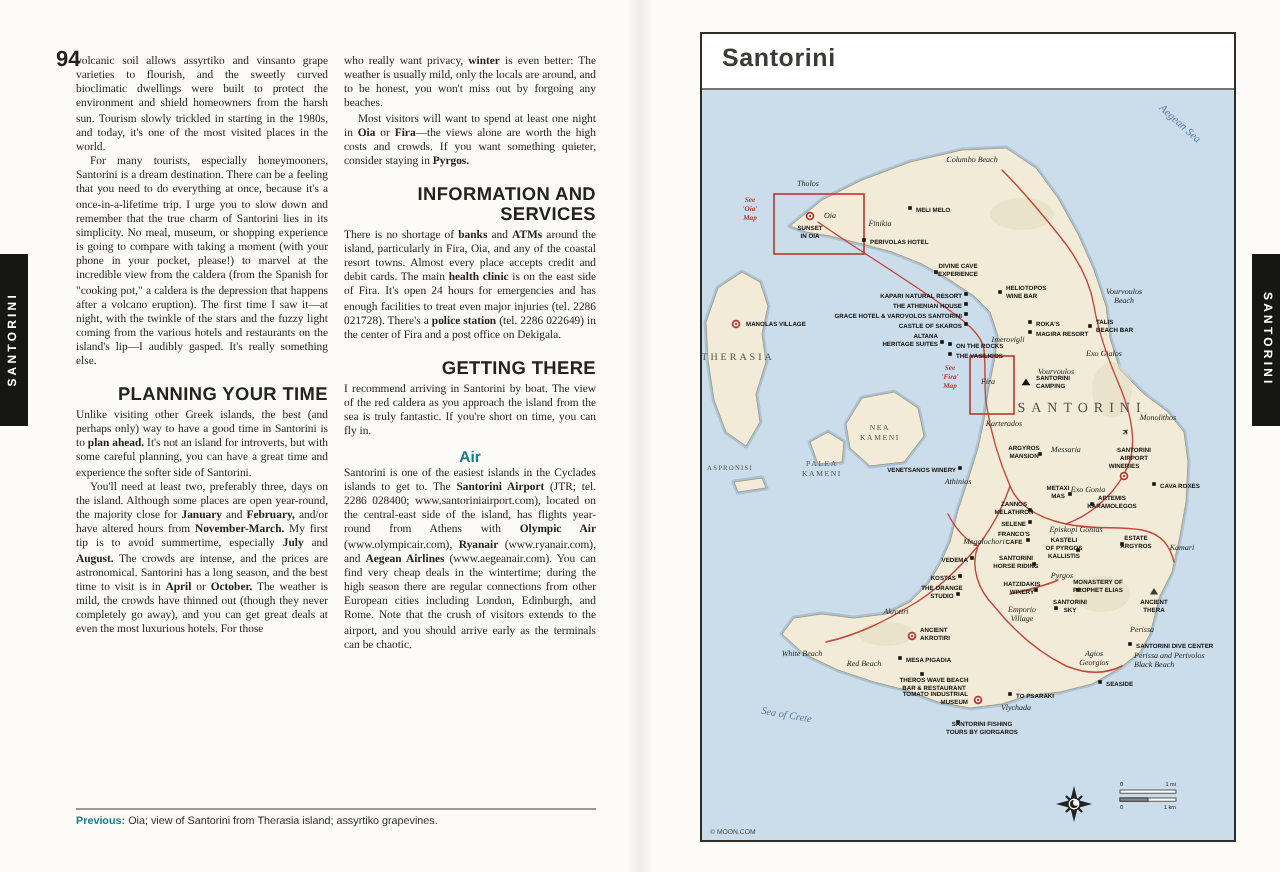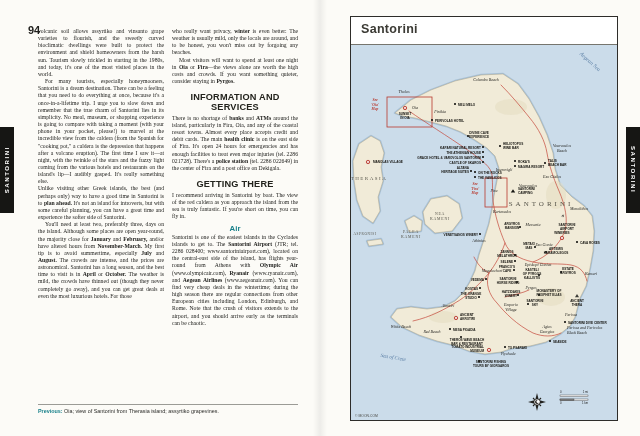--- a/index.html
+++ b/index.html
@@ -14,21 +14,21 @@
   #tab-left{left:0;}
   #tab-right{right:0;}
   .tab span{writing-mode:vertical-rl;font-family:"Liberation Sans",sans-serif;font-weight:bold;font-size:6px;letter-spacing:1.6px;color:#fff;}
   #tab-left span{transform:rotate(180deg);}
   .col{position:absolute;top:28px;width:126px;font-size:5.7px;line-height:7.15px;text-align:justify;color:#232320;}
   #col-1{left:38px;}
   #col-2{left:172px;}
   .col p{margin:0;}
   .col p.ind{text-indent:7px;}
   .col h2{font-family:"Liberation Sans",sans-serif;font-size:9.2px;font-weight:bold;color:#23231d;
-    letter-spacing:0.2px;margin:7px 0 2.5px;line-height:10px;text-align:center;}
+    letter-spacing:0.2px;margin:7px 0 2.5px;line-height:10px;text-align:right;}
   .col h3{font-family:"Liberation Sans",sans-serif;font-size:7.8px;font-weight:bold;color:#17808a;margin:5px 0 1.5px;text-align:center;}
   .col b{font-weight:bold;}
   .caption{position:absolute;left:38px;top:404px;width:260px;font-family:"Liberation Sans",sans-serif;
     font-size:5.4px;line-height:6.6px;color:#2c2c29;border-top:0.6px solid #9b9b96;padding-top:3px;text-align:left;}
   .caption b{color:#17808a;}
   .map{position:absolute;left:350px;top:16px;width:268px;height:405px;border:1px solid #2e2d2a;background:#ffffff;box-sizing:border-box;}
   .map-title{position:absolute;left:10px;top:5px;font-family:"Liberation Sans",sans-serif;font-weight:bold;
     font-size:12.5px;color:#3b3a34;letter-spacing:0.3px;}
   .map-rule{position:absolute;left:0;top:27px;width:100%;height:0;border-top:1px solid #76756e;}
   .map svg{position:absolute;left:0;top:28px;}
@@ -44,20 +44,21 @@
   <div class="tab" id="tab-left">
     <span>SANTORINI</span>
   </div>
   <div class="tab" id="tab-right">
     <span>SANTORINI</span>
   </div>
 
   <div class="col" id="col-1">
       <p>volcanic soil allows assyrtiko and vinsanto grape varieties to flourish, and the sweetly curved bioclimatic dwellings were built to protect the environment and shield homeowners from the harsh sun. Tourism slowly trickled in starting in the 1980s, and today, it's one of the most visited places in the world.</p>
       <p class="ind">For many tourists, especially honeymooners, Santorini is a dream destination. There can be a feeling that you need to do everything at once, because it's a once-in-a-lifetime trip. I urge you to slow down and remember that the true charm of Santorini lies in its simplicity. No meal, museum, or shopping experience is going to compare with taking a moment (with your phone in your pocket, please!) to marvel at the incredible view from the caldera (from the Spanish for "cooking pot," a caldera is the depression that happens after a volcano eruption). The first time I saw it—at night, with the twinkle of the stars and the fuzzy light coming from the various hotels and restaurants on the island's lip—I audibly gasped. It's really something else.</p>
+      <h2>PLANNING YOUR TIME</h2>
       <p>Unlike visiting other Greek islands, the best (and perhaps only) way to have a good time in Santorini is to <b>plan ahead.</b> It's not an island for introverts, but with some careful planning, you can have a great time and experience the softer side of Santorini.</p>
       <p class="ind">You'll need at least two, preferably three, days on the island. Although some places are open year-round, the majority close for <b>January</b> and <b>February,</b> and/or have altered hours from <b>November-March.</b> My first tip is to avoid summertime, especially <b>July</b> and <b>August.</b> The crowds are intense, and the prices are astronomical. Santorini has a long season, and the best time to visit is in <b>April</b> or <b>October.</b> The weather is mild, the crowds have thinned out (though they never completely go away), and you can get great deals at even the most luxurious hotels. For those</p>
     </div>
   <div class="col" id="col-2">
       <p>who really want privacy, <b>winter</b> is even better: The weather is usually mild, only the locals are around, and to be honest, you won't miss out by forgoing any beaches.</p>
       <p class="ind">Most visitors will want to spend at least one night in <b>Oia</b> or <b>Fira</b>—the views alone are worth the high costs and crowds. If you want something quieter, consider staying in <b>Pyrgos.</b></p>
       <h2>INFORMATION AND SERVICES</h2>
       <p>There is no shortage of <b>banks</b> and <b>ATMs</b> around the island, particularly in Fira, Oia, and any of the coastal resort towns. Almost every place accepts credit and debit cards. The main <b>health clinic</b> is on the east side of Fira. It's open 24 hours for emergencies and has enough facilities to treat even major injuries (tel. 2286 021728). There's a <b>police station</b> (tel. 2286 022649) in the center of Fira and a post office on Dekigala.</p>
       <h2>GETTING THERE</h2>
       <p>I recommend arriving in Santorini by boat. The view of the red caldera as you approach the island from the sea is truly fantastic. If you're short on time, you can fly in.</p>

